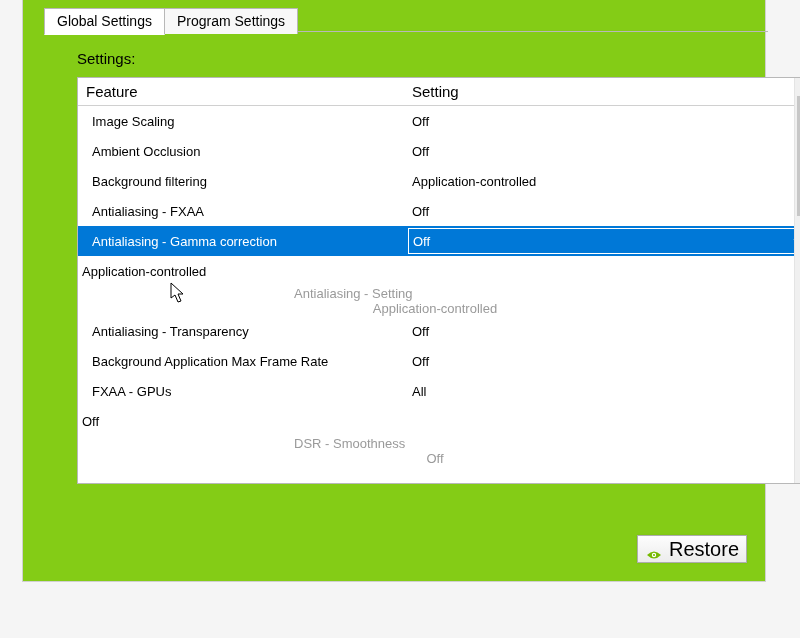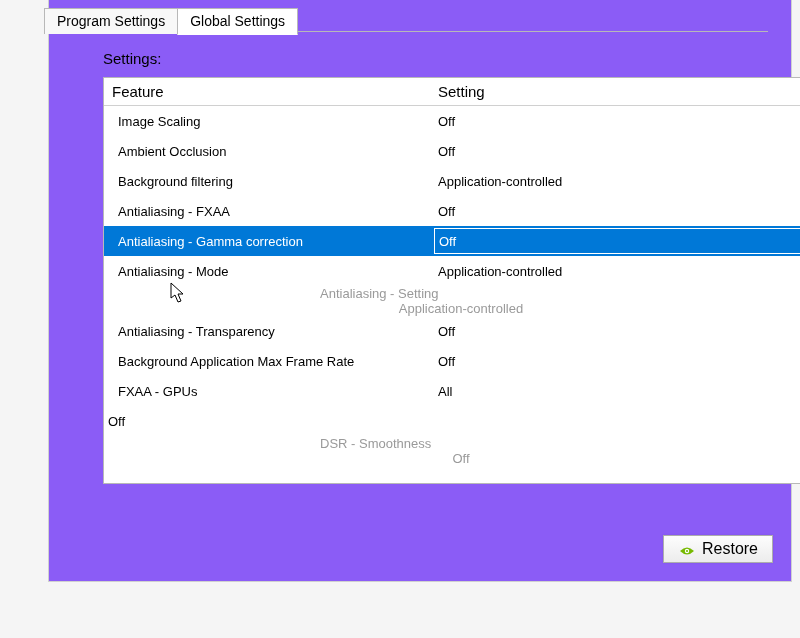--- a/index.html
+++ b/index.html
@@ -7,24 +7,24 @@
       font-family: 'Segoe UI', Tahoma, sans-serif;
       font-size: 14px;
       background: #f5f5f5;
       color: #000;
       width: 800px;
       height: 638px;
       overflow: hidden;
       position: relative;
     }
     .panel {
-      background: #8b5cf6;
+      background: #84cc16;
       border: 1px solid #d0d0d0;
       position: absolute;
-      left: 48px;
+      left: 22px;
       top: 0;
       width: 744px;
       height: 582px;
       border-top: none;
     }
     .tabs {
       position: absolute;
       top: 8px;
       left: 44px;
       display: flex;
@@ -167,21 +167,21 @@
       right: 18px;
       bottom: 18px;
       width: 110px;
       height: 28px;
       border: 1px solid #adadad;
       background: linear-gradient(#fdfdfd, #ececec);
       display: flex;
       align-items: center;
       justify-content: center;
       gap: 6px;
-      font-size: 16px;
+      font-size: 20px;
       cursor: pointer;
       box-shadow: 0 0 2px rgba(0,0,0,0.08);
     }
     .nv-eye {
       width: 18px;
       height: 12px;
     }
     .cursor {
       position: absolute;
       left: 170px;
@@ -189,22 +189,22 @@
       width: 16px;
       height: 22px;
       z-index: 50;
       pointer-events: none;
     }
   </style>
 </head>
 <body>
 
 <div class="tabs">
+  <div class="tab active">Global Settings</div>
   <div class="tab">Program Settings</div>
-  <div class="tab active">Global Settings</div>
 </div>
 <div class="tab-line"></div>
 
 <div class="panel">
   <div class="content">
     <div class="settings-label">Settings:</div>
 
     <div class="table-wrap">
       <div class="table-header">
         <div class="col-feature">Feature</div>
@@ -233,21 +233,20 @@
             <div class="c2">
               <span>Off</span>
               <span class="dropdown-chevron">
                 <svg width="10" height="10" viewBox="0 0 10 10">
                   <path d="M1 3 L5 7 L9 3" fill="none" stroke="#fff" stroke-width="1.4"></path>
                 </svg>
               </span>
             </div>
           </div>
           <div class="row">
-            <div class="c1">Antialiasing - Mode</div>
             <div class="c2"><span>Application-controlled</span></div>
           </div>
           <div class="row disabled">
             <div class="c1">Antialiasing - Setting</div>
             <div class="c2"><span>Application-controlled</span></div>
           </div>
           <div class="row">
             <div class="c1">Antialiasing - Transparency</div>
             <div class="c2"><span>Off</span></div>
           </div>

